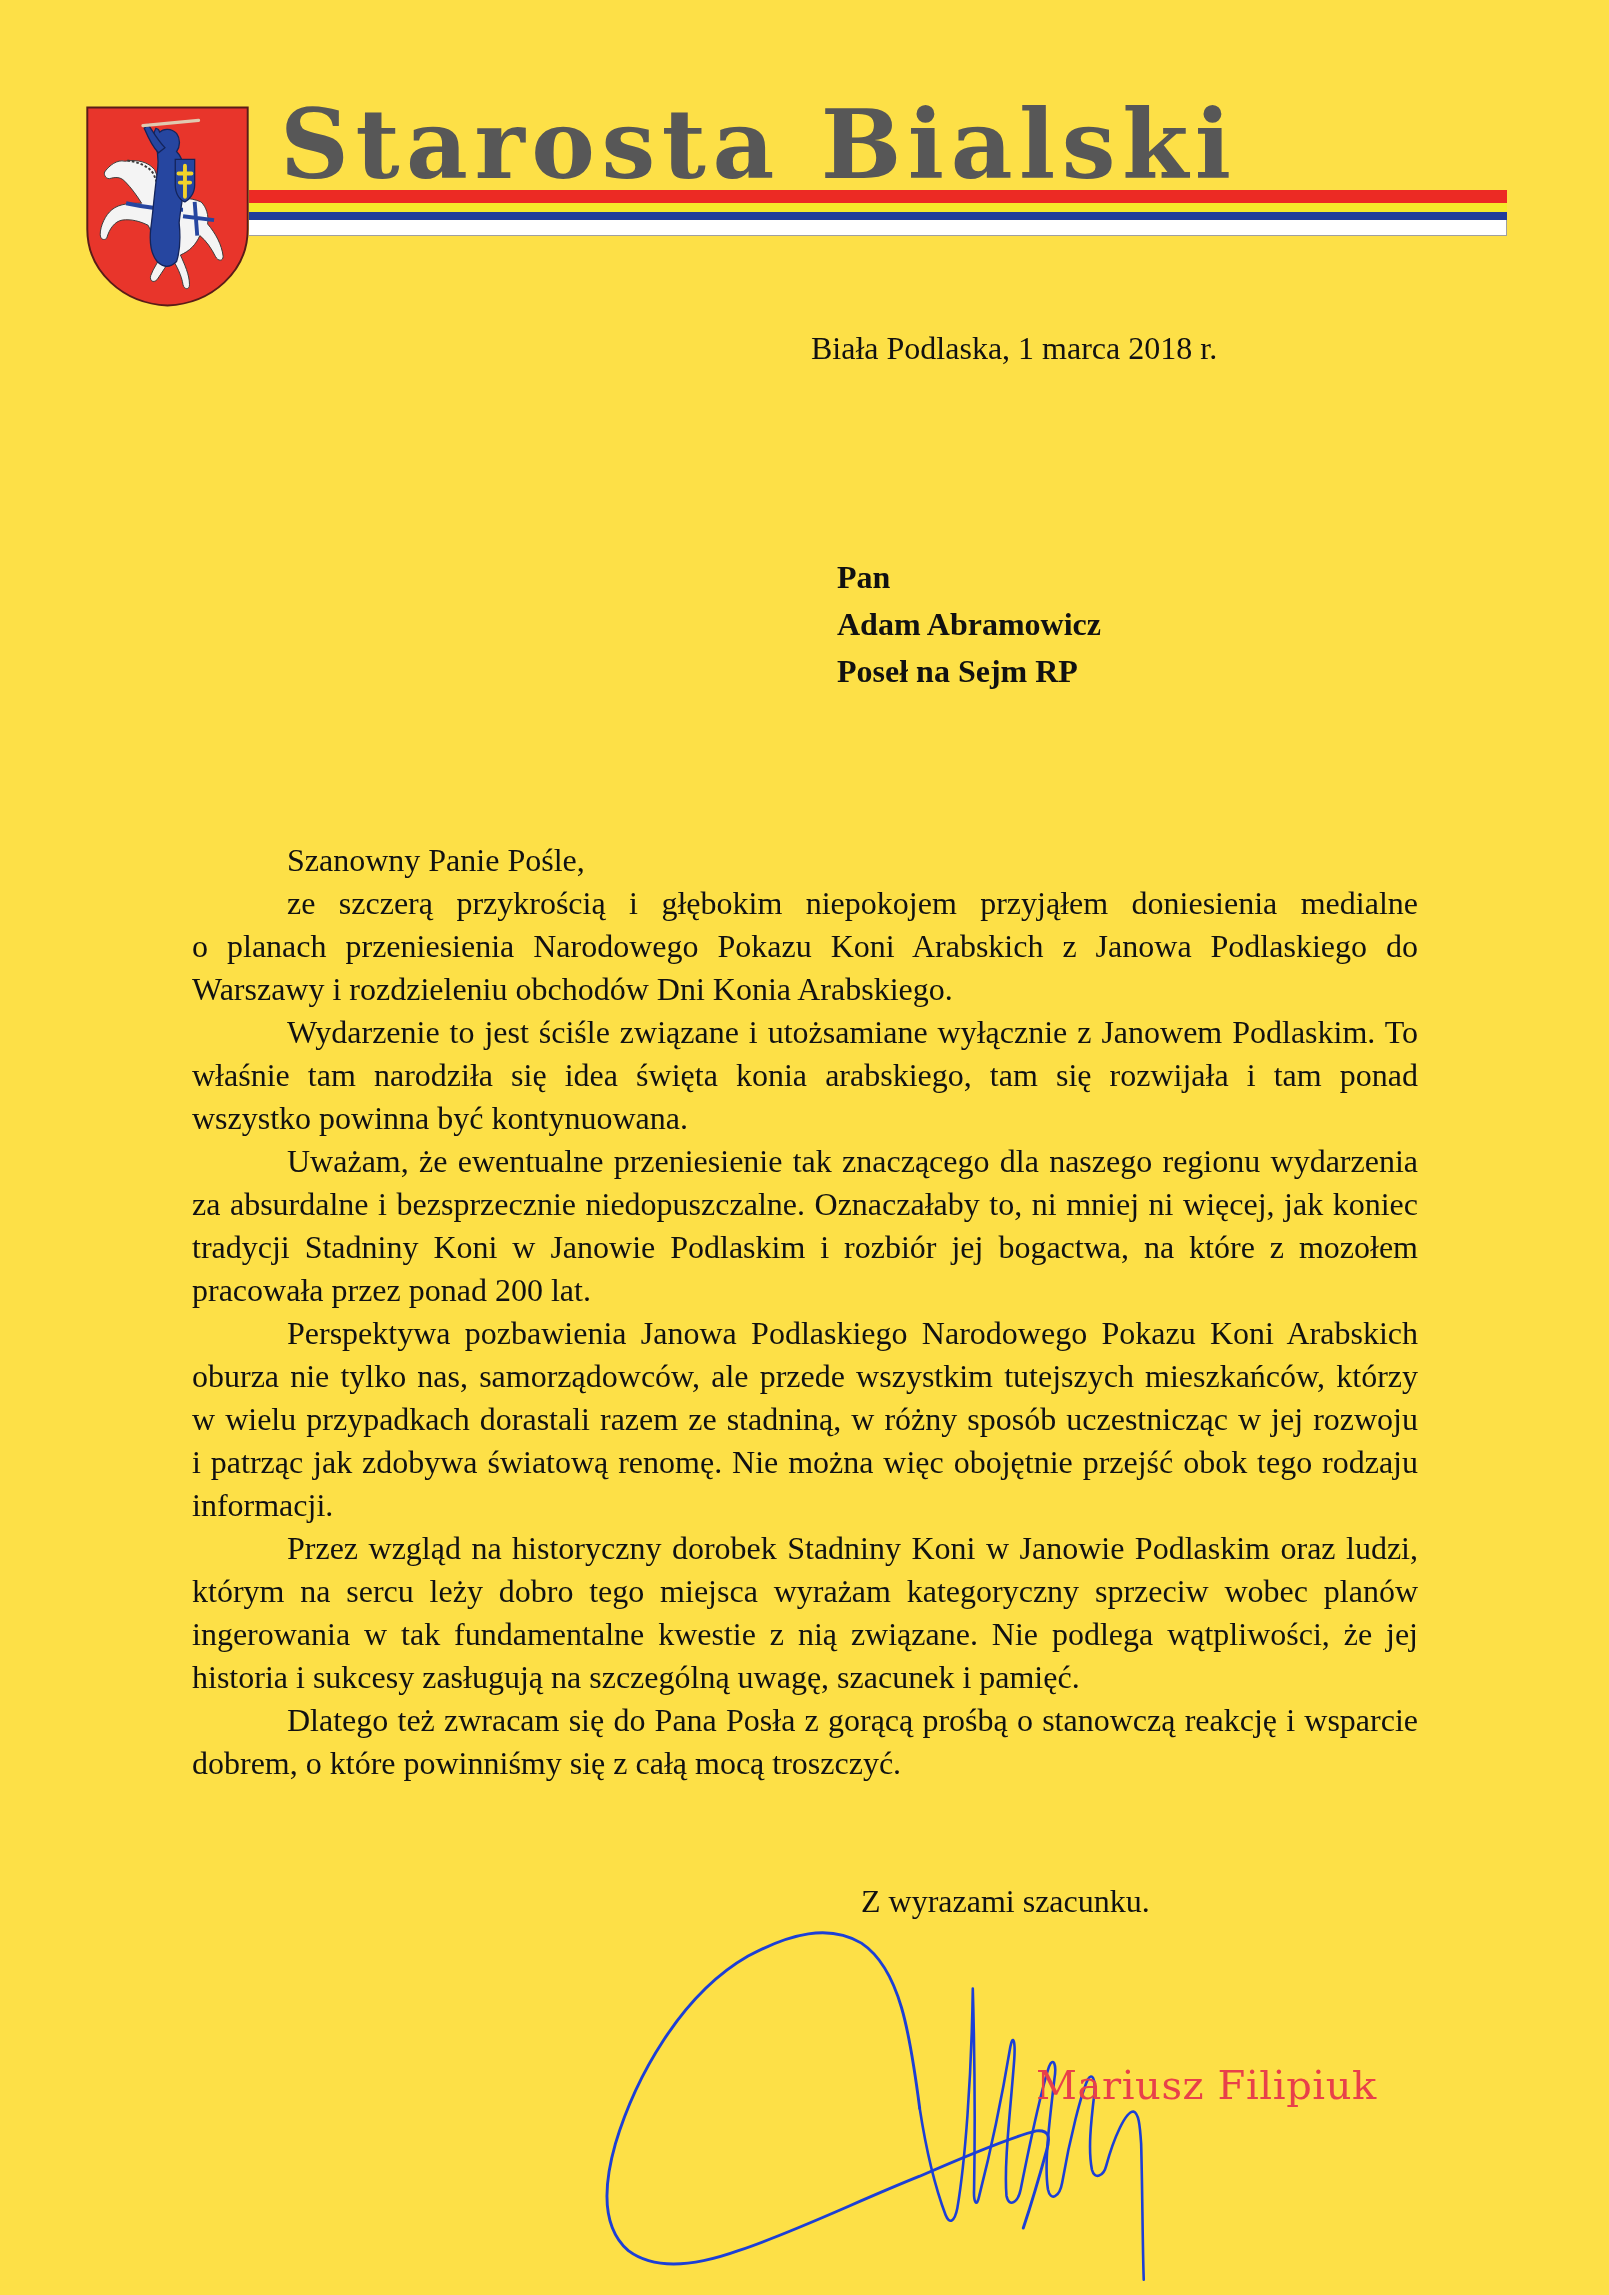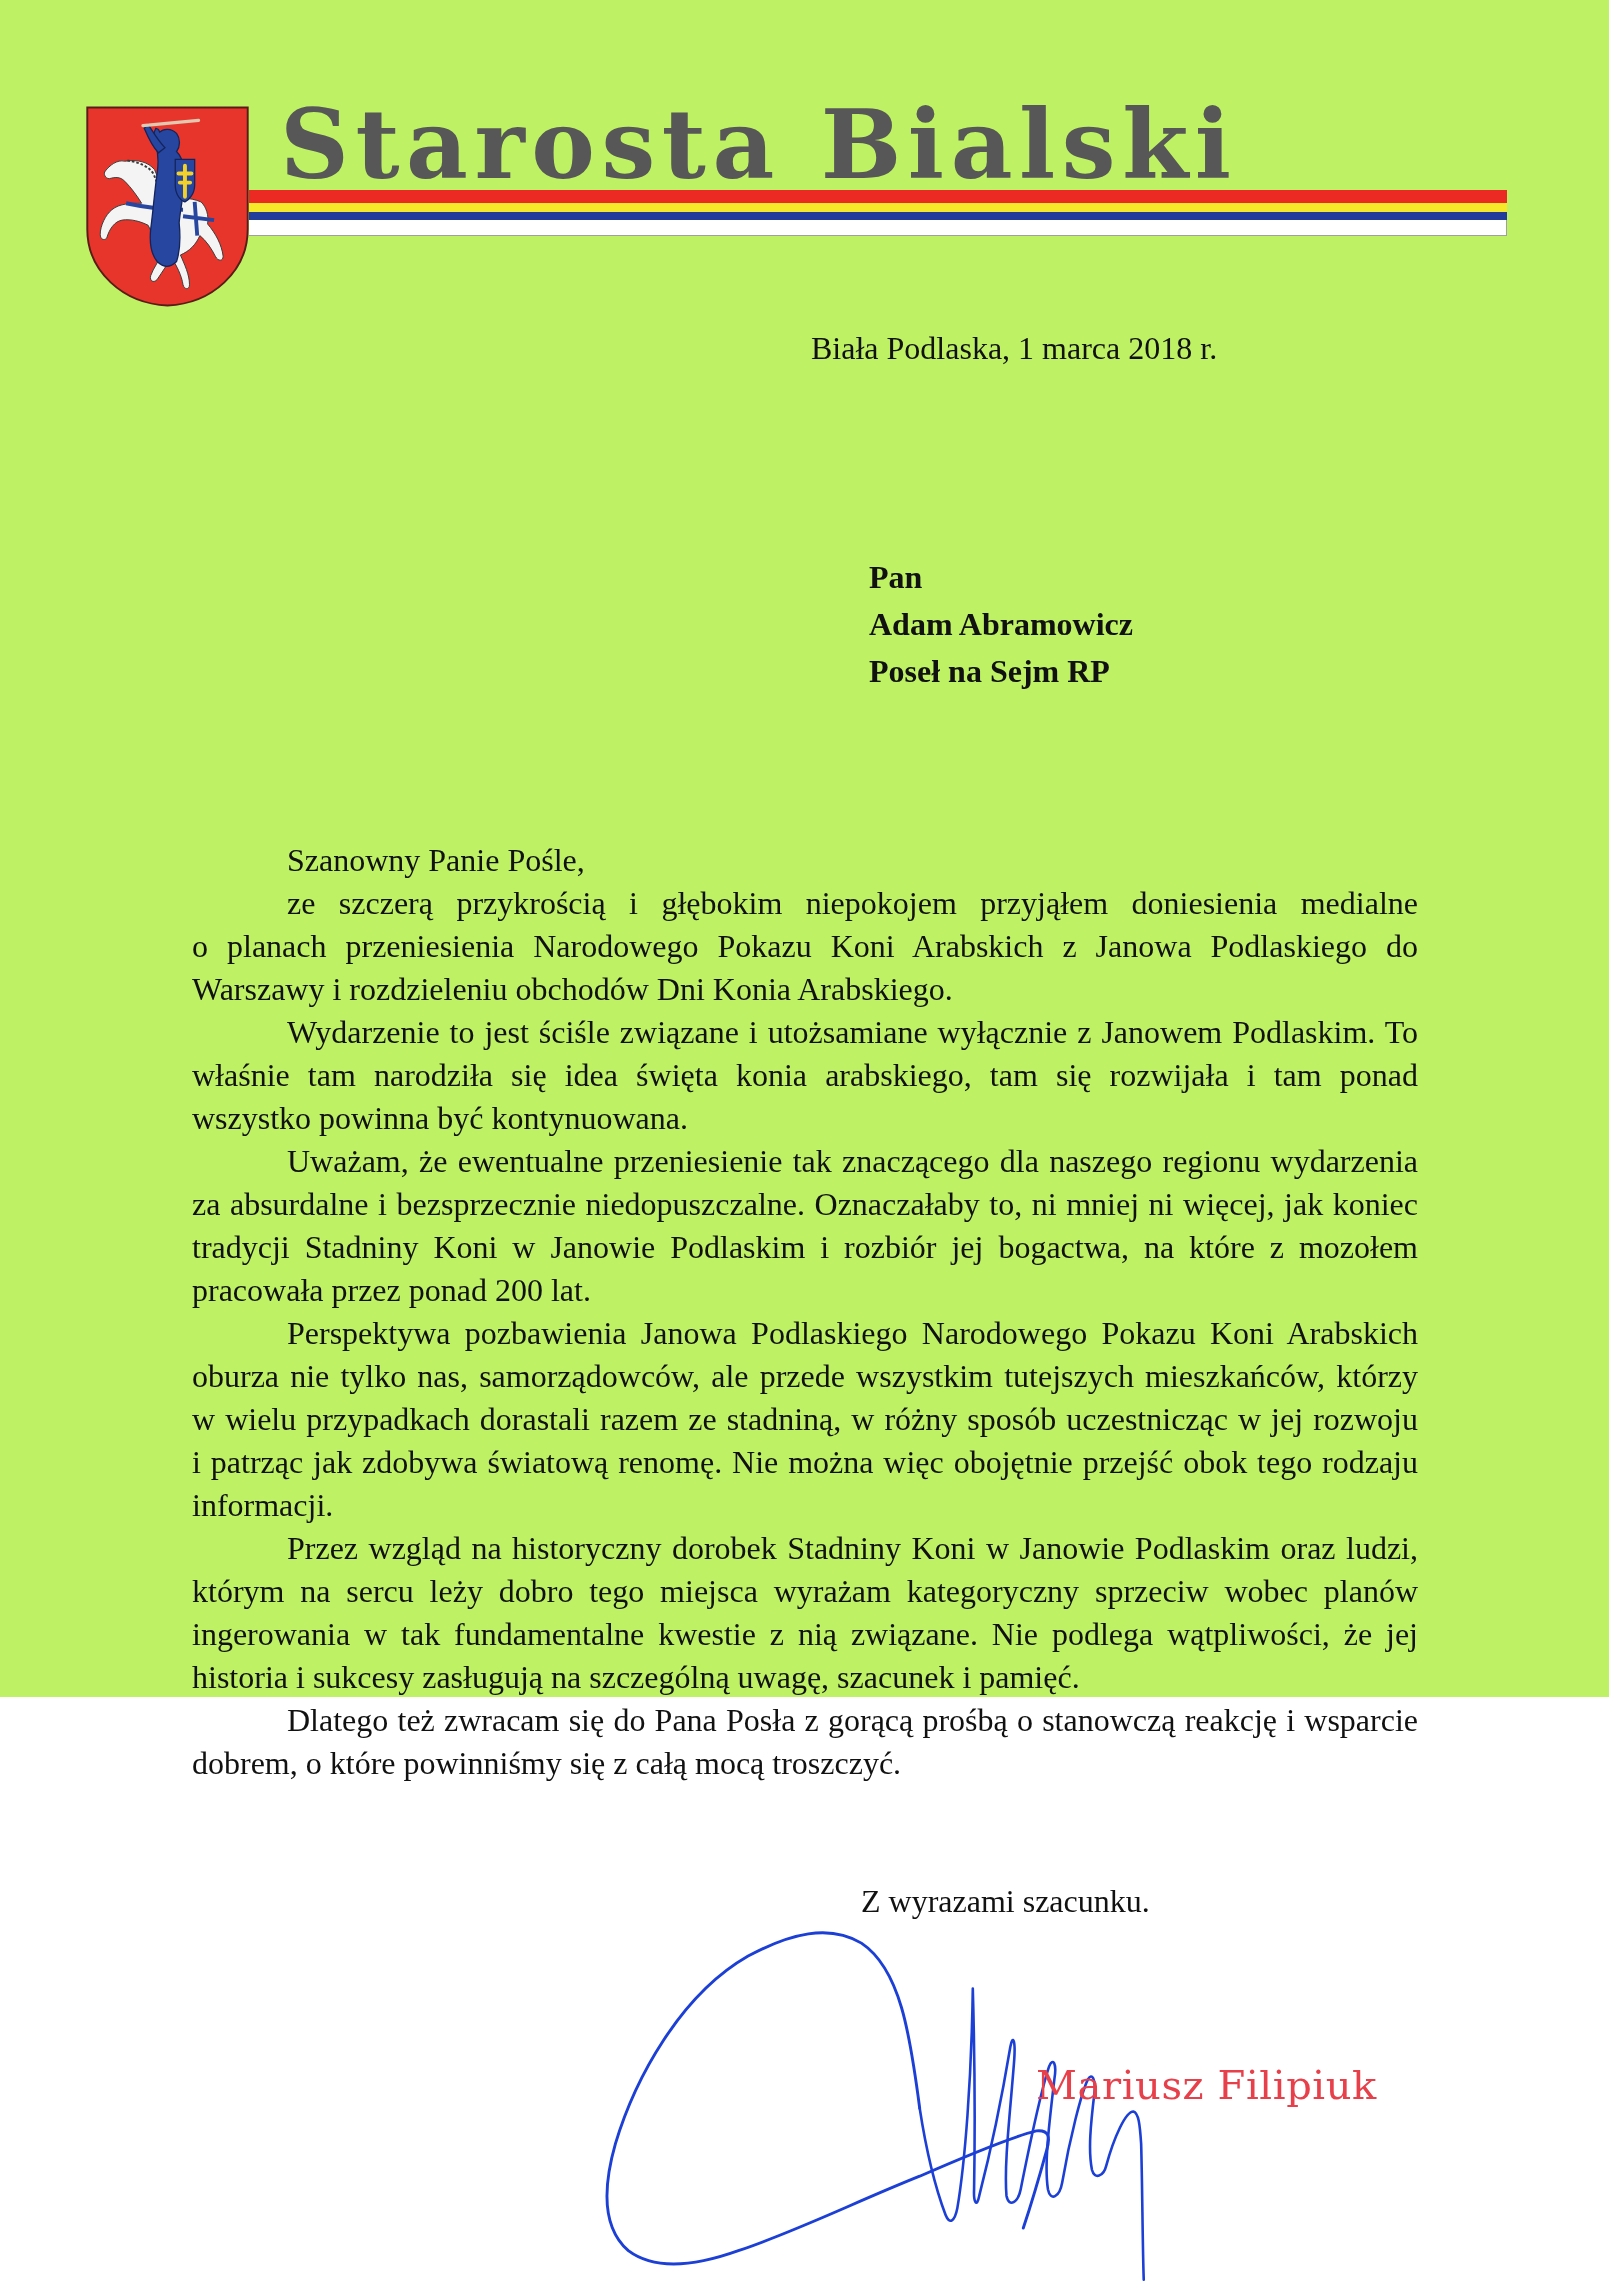--- a/index.html
+++ b/index.html
@@ -1,38 +1,38 @@
 <!DOCTYPE html>
 <html style="font-size:10.4px"><head>
 <meta charset="utf-8">
 <style>
   html, body { margin: 0; padding: 0; background: #ffffff; }
   body { width: 1610px; height: 2295px; position: relative; overflow: hidden; }
-  .page { position: absolute; left: 0; top: 0; width: 1610px; height: 1697px; background: #bef264; }
+  .page { position: absolute; left: 0; top: 0; width: 1610px; height: 2295px; background: #fde047; }
 
   
   .crest { position: absolute; left: 86px; top: 106px; width: 163px; height: 201px; }
   .title {
     position: absolute; left: 280px; top: 97px;
     font-family: "DejaVu Serif", "Liberation Serif", serif;
     font-weight: bold; font-size: 95px; line-height: 95px;
     color: #575757; letter-spacing: 6.5px; white-space: nowrap;
     transform-origin: left top; transform: scaleX(1.005);
   }
   .stripes { position: absolute; left: 249px; top: 190px; width: 1258px; height: 47px; }
   .stripe-red { position: absolute; left: 0; top: 0; width: 100%; height: 13px; }
   .stripe-yellow { position: absolute; left: 0; top: 13px; width: 100%; height: 9px; }
   .stripe-blue { position: absolute; left: 0; top: 22px; width: 100%; height: 8.4px; }
   .stripe-white { position: absolute; left: 0; top: 30px; width: 100%; height: 15.5px; background: #fff;
                   border-bottom: 1.9px solid #a0a0a0; border-right: 1.9px solid #a0a0a0; box-sizing: border-box; }
 
   
   .serif { font-family: "Liberation Serif", "DejaVu Serif", serif; color: #111; }
   .date { position: absolute; left: 811px; top: 329px; font-size: 32px; line-height: 39px; white-space: nowrap; }
-  .addressee { position: absolute; left: 837px; top: 554px; font-size: 32px; line-height: 47px; font-weight: bold; margin-left: 32px; }
+  .addressee { position: absolute; left: 837px; top: 554px; font-size: 32px; line-height: 47px; font-weight: bold; }
   .addressee div { white-space: nowrap; }
 
   .body-text { position: absolute; left: 192px; top: 839px; width: 1226px; font-size: 32px; line-height: 43px; }
   .salutation { text-indent: 95px; white-space: nowrap; }
   .line { display: block; text-align: justify; text-align-last: justify; white-space: nowrap; }
   .line.last { text-align-last: left; }
   .line.indent { padding-left: 95px; }
 
   .closing { position: absolute; left: 861px; top: 1882px; font-size: 32px; line-height: 39px; white-space: nowrap; }
 

